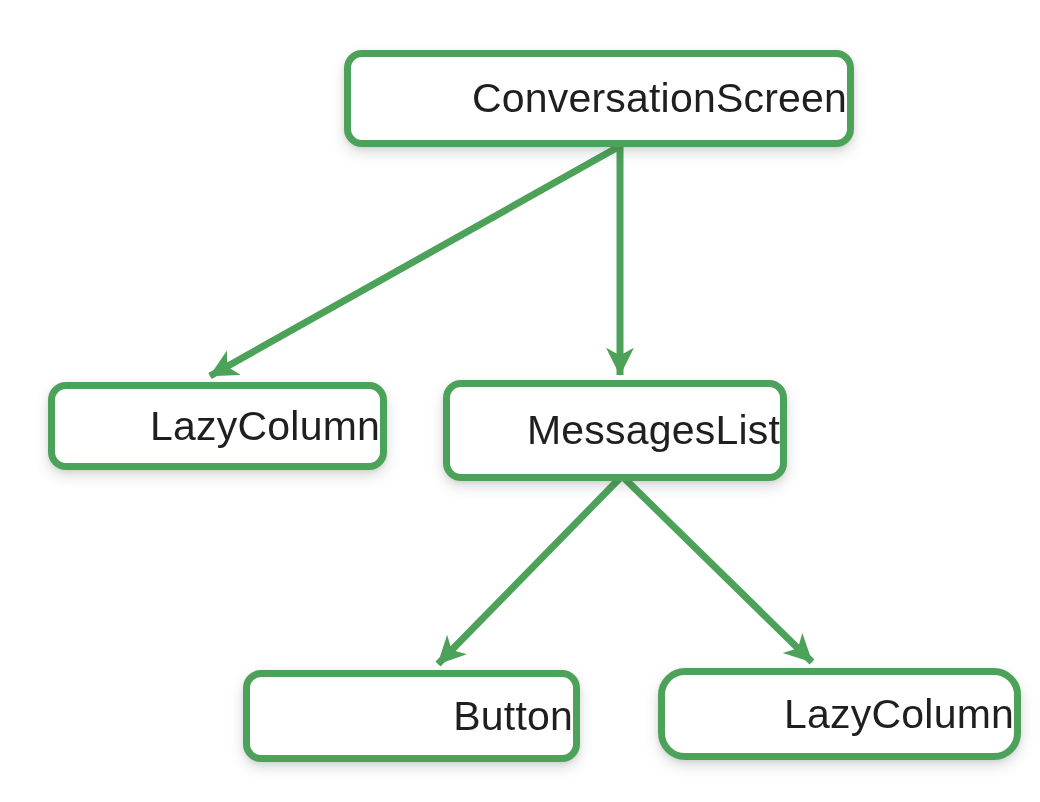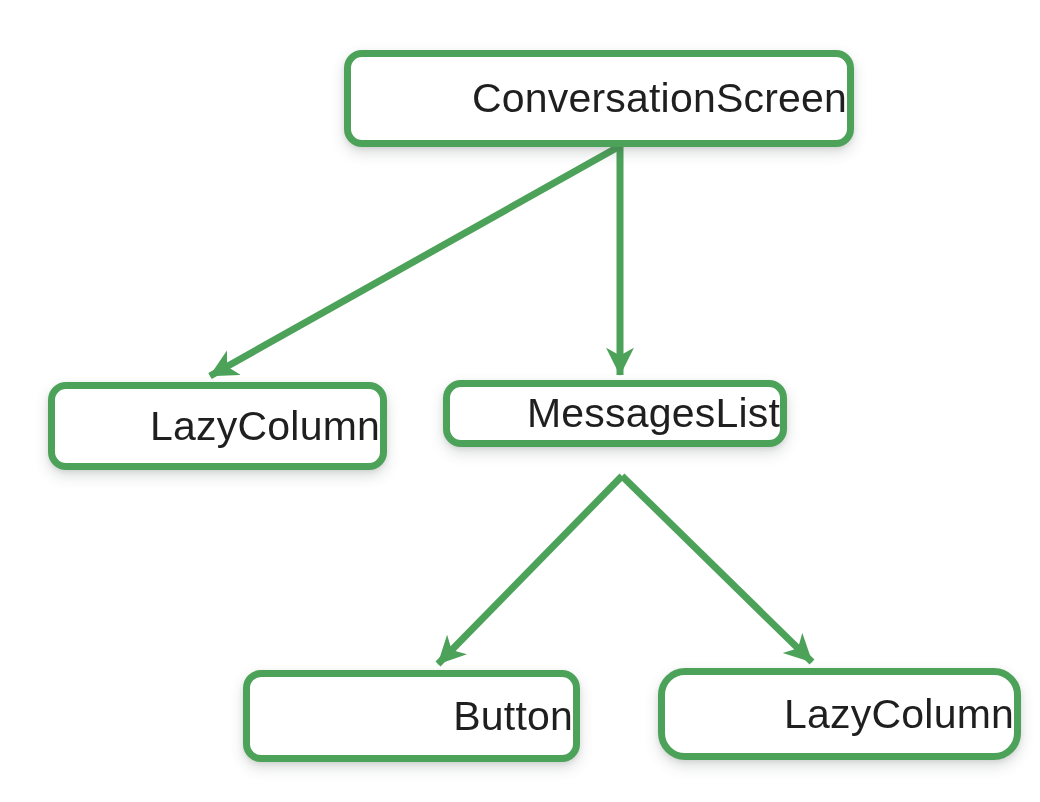--- a/index.html
+++ b/index.html
@@ -68,21 +68,21 @@
   </svg>
 
   <div class="node" style="left:344px; top:50px; width:510px; height:97px;">
     <span>ConversationScreen</span>
   </div>
 
   <div class="node" style="left:48px; top:382px; width:339px; height:88px;">
     <span>LazyColumn</span>
   </div>
 
-  <div class="node" style="left:443px; top:380px; width:344px; height:67px;">
+  <div class="node" style="left:443px; top:380px; width:344px; height:101px;">
     <span>MessagesList</span>
   </div>
 
   <div class="node" style="left:243px; top:670px; width:337px; height:92px;">
     <span>Button</span>
   </div>
 
   <div class="node" style="left:658px; top:668px; width:363px; height:92px;border-radius:27px;">
     <span>LazyColumn</span>
   </div>

